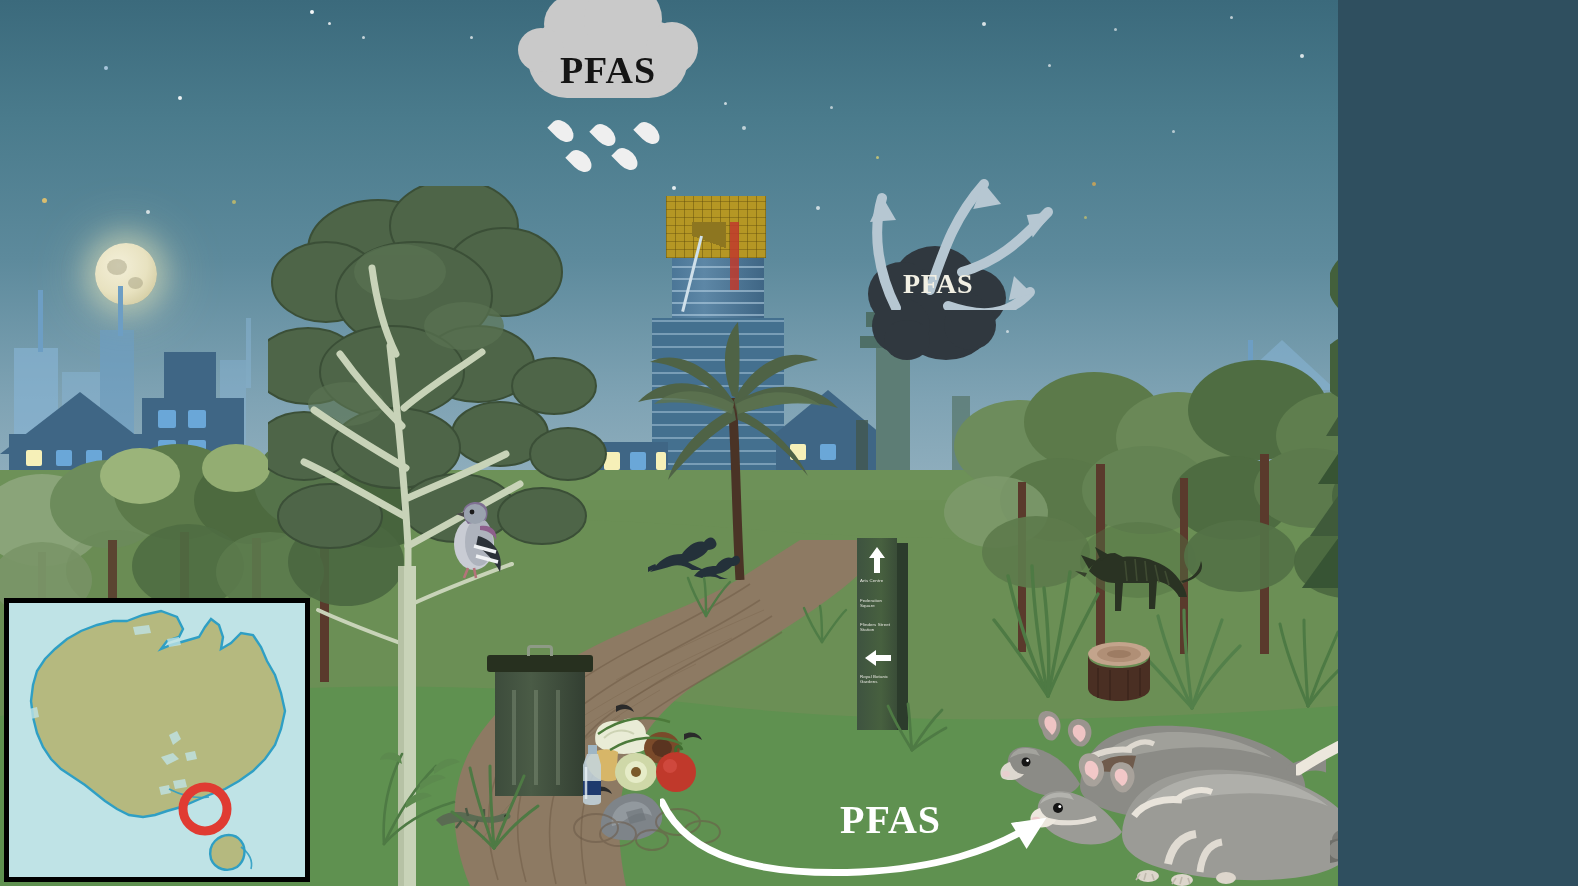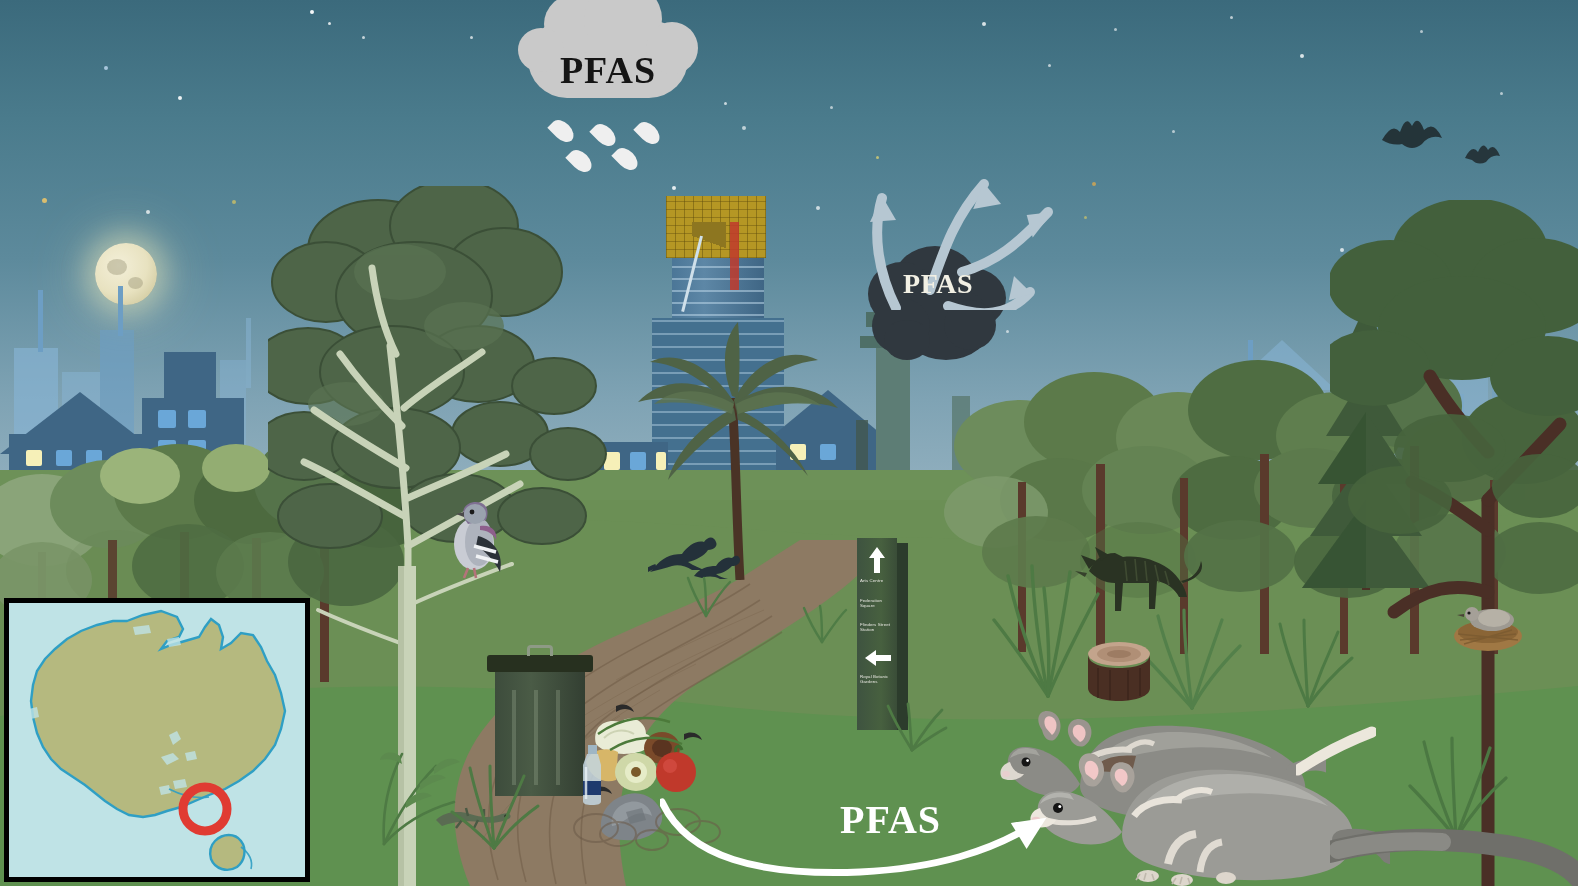--- a/index.html
+++ b/index.html
@@ -2,21 +2,21 @@
 <html><head>
 <meta charset="utf-8">
 <title>PFAS Urban Wildlife Exposure Illustration</title>
 <style>
   * { margin:0; padding:0; box-sizing:border-box; }
   body {
     width:1578px; height:886px; overflow:hidden;
     font-family:"Liberation Serif", serif;
     background:#2f4f5f;
   }
-  #scene { position:relative; width:1578px; height:886px; overflow:hidden; }
+  #scene { position:relative; width:1338px; height:886px; overflow:hidden; }
 
   
   .sky {
     position:absolute; left:0; top:0; width:1578px; height:540px;
     background:linear-gradient(180deg,#3b6a7c 0%,#4a7b8c 22%,#5d8a9c 48%,#7fa3b4 74%,#9bb6c4 100%);
   }
   .star { position:absolute; border-radius:50%; background:#ffffff; }
   .moon {
     position:absolute; left:95px; top:243px; width:62px; height:62px; border-radius:50%;
     background:radial-gradient(circle at 38% 36%,#f3efd8 0%,#e8e2c0 52%,#d6cfa6 78%,#c8c096 100%);

